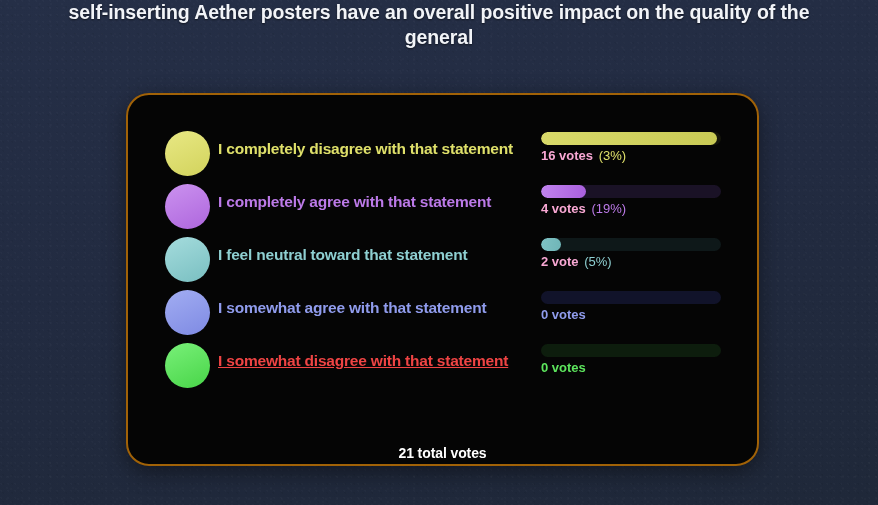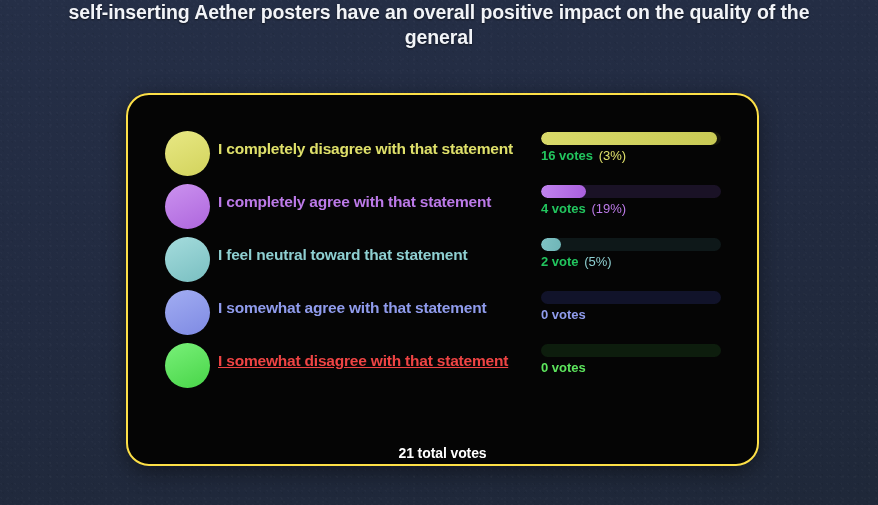--- a/index.html
+++ b/index.html
@@ -36,21 +36,21 @@
     text-shadow: 0 1px 2px rgba(0,0,0,0.55);
   }
 
   #poll-card {
     position: absolute;
     left: 126px;
     top: 93px;
     width: 633px;
     height: 373px;
     background: #050505;
-    border: 2px solid #fde047;
+    border: 2px solid #a16207;
     border-radius: 23px;
     box-shadow: 0 6px 22px rgba(0,0,0,0.45);
     overflow: hidden;
   }
 
   #options-list {
     position: absolute;
     left: 0; top: 0; right: 0;
     padding: 32px 0 0 0;
   }
@@ -103,21 +103,21 @@
   }
 
   .vote-line {
     margin-top: 3px;
     font-size: 13px;
     white-space: nowrap;
     line-height: 16px;
   }
 
   .vote-count {
-    color: #22c55e;
+    color: #f9a8d4;
     font-weight: bold;
   }
 
   .vote-pct {
     font-weight: normal;
     margin-left: 2px;
   }
 
   #total-votes {
     position: absolute;

